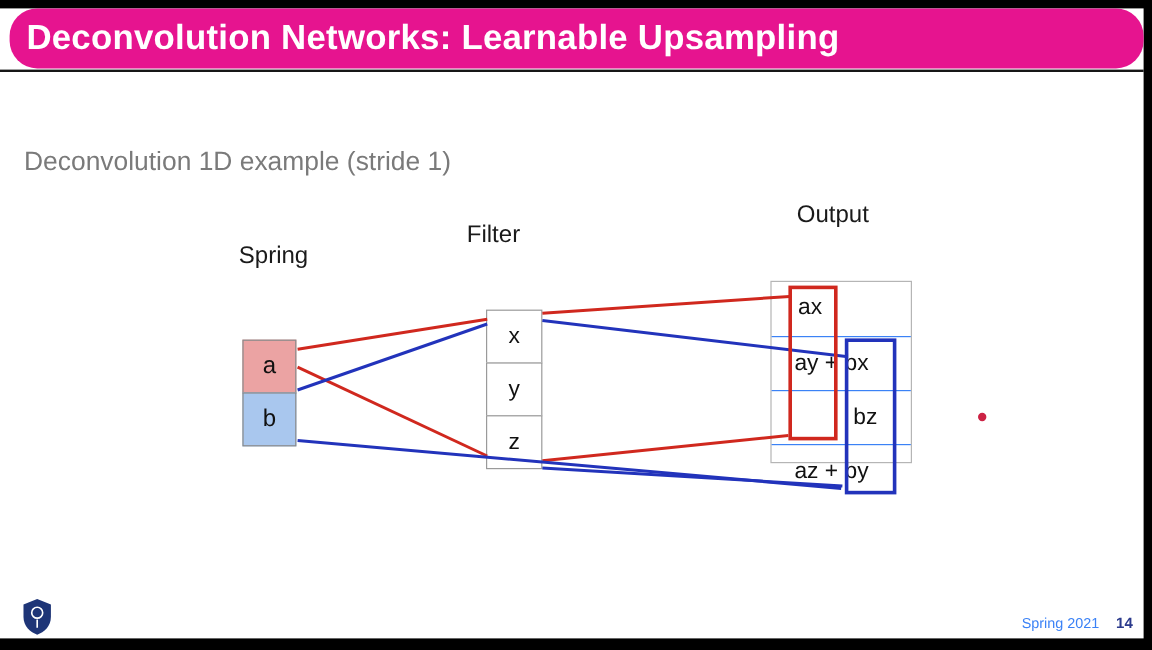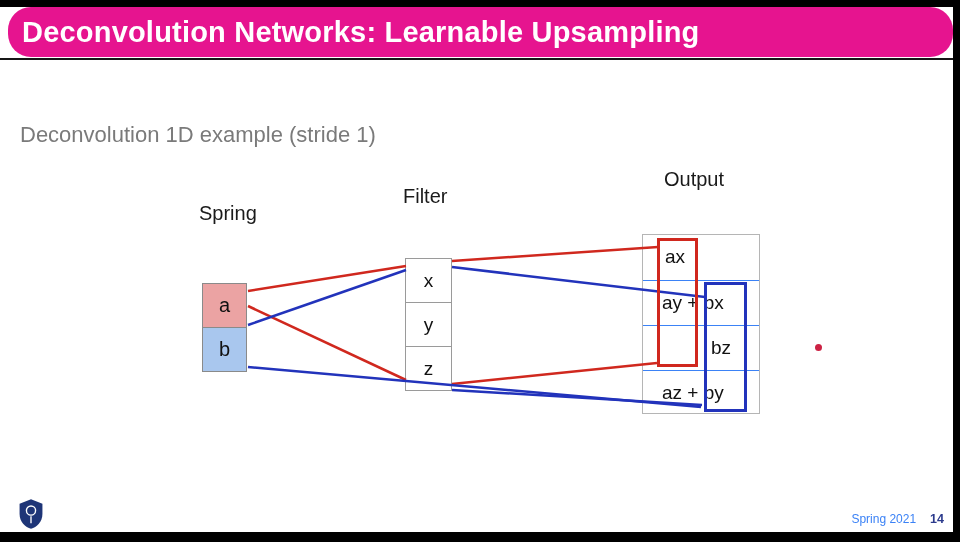--- a/index.html
+++ b/index.html
@@ -33,21 +33,21 @@
   }
 
   .subtitle {
     position: absolute; left: 20px; top: 80px;
     font-size: 22px; color: #7a7a7a; margin-top: 42px;
   }
 
   
   .diagram-label { position: absolute; font-size: 20px; color: #1a1a1a; }
   .input-label  { left: 199px; top: 202px; }
-  .filter-label { left: 403px; top: 185px; }
+  .filter-label { left: 389px; top: 185px; }
   .output-label { left: 664px; top: 168px; }
 
   
   .input-col { position: absolute; left: 202px; top: 283px; width: 45px; }
   .input-cell {
     width: 45px; height: 45px; border: 1px solid #8a8a8a;
     display: flex; align-items: center; justify-content: center;
     font-size: 20px; color: #111;
   }
   .input-cell + .input-cell { margin-top: -1px; }
@@ -58,21 +58,21 @@
   .filter-col { position: absolute; left: 405px; top: 258px; width: 47px; }
   .filter-cell {
     width: 47px; height: 45px; border: 1px solid #9a9a9a; background: #ffffff;
     display: flex; align-items: center; justify-content: center;
     font-size: 19px; color: #111;
   }
   .filter-cell + .filter-cell { margin-top: -1px; }
 
   
   .output-grid {
-    position: absolute; left: 642px; top: 234px; width: 118px; height: 180px;
+    position: absolute; left: 642px; top: 234px; width: 118px; height: 152px;
     border: 1px solid #b5b5b5; background: #ffffff;
   }
   .output-row {
     height: 45px; line-height: 44px; font-size: 19px; color: #111; white-space: nowrap;
   }
   .output-row + .output-row { border-top: 1px solid #3b82f6; }
   .row-0 { padding-left: 22px; }
   .row-1 { padding-left: 19px; }
   .row-2 { padding-left: 19px; }
   .row-3 { padding-left: 68px; }

